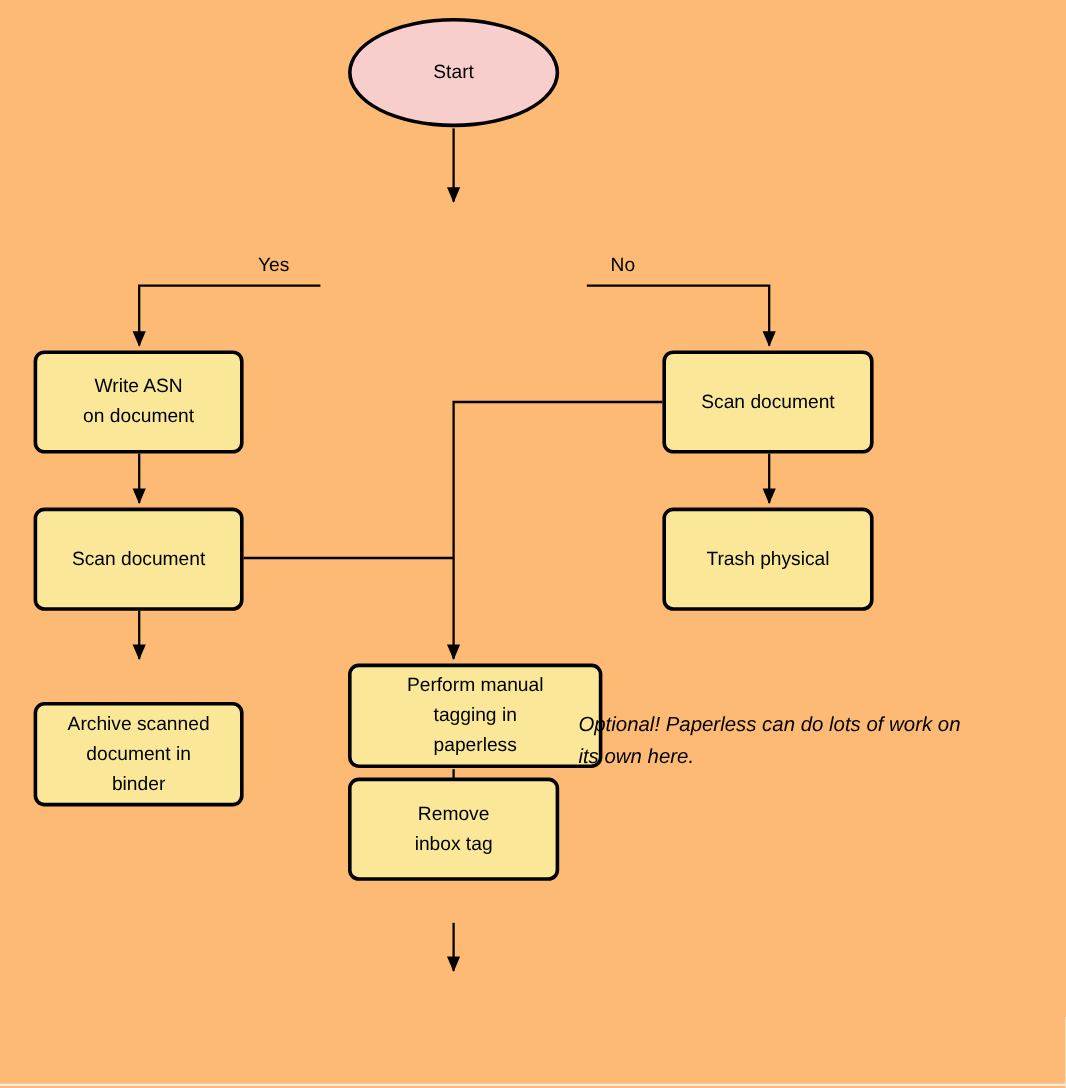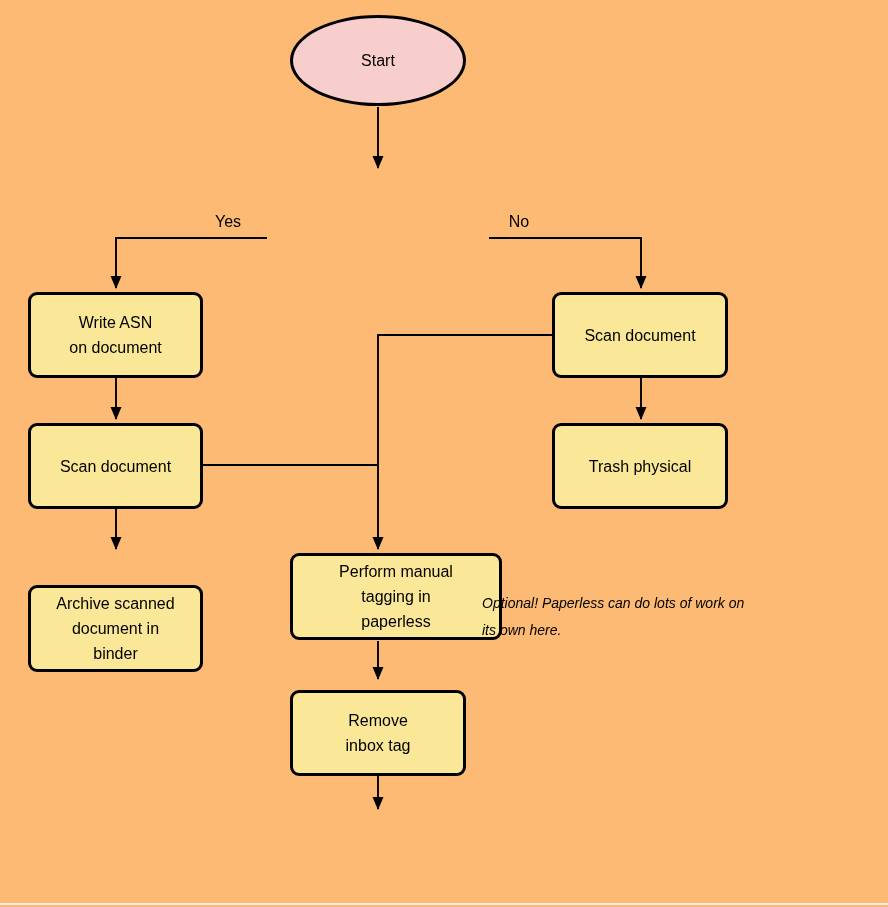--- a/index.html
+++ b/index.html
@@ -77,21 +77,21 @@
   }
   .edge-label {
     position: absolute;
     font-size: 16px;
     line-height: 19px;
     color: #000;
     text-align: center;
   }
   .note {
     position: absolute;
-    font-size: 14px;
+    font-size: 17px;
     line-height: 27px;
     font-style: italic;
     color: #000;
     white-space: pre-line;
   }
   .bottom-rule {
     position: absolute;
     left: 0;
     right: 0;
     top: 903px;
@@ -160,21 +160,21 @@
 
   <div class="node process" style="left:290px; top:553px; width:212px; height:87px;">
     <span class="label">Perform manual
 tagging in
 paperless</span>
   </div>
 
   <div class="note" style="left:482px; top:590px; width:404px;">Optional! Paperless can do lots of work on
 its own here.</div>
 
-  <div class="node process" style="left:290px; top:690px; width:176px; height:86px;">
+  <div class="node process" style="left:290px; top:648px; width:176px; height:86px;">
     <span class="label">Remove
 inbox tag</span>
   </div>
 
 
   <div class="bottom-rule"></div>
 
 </div>
 
 </body></html>

